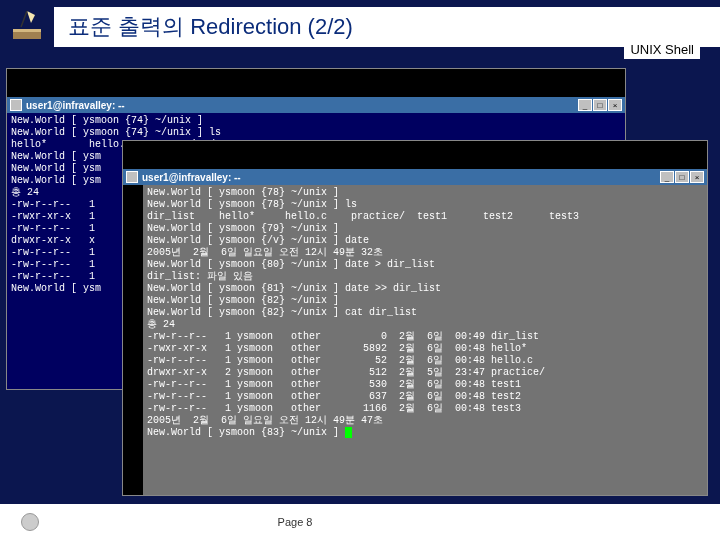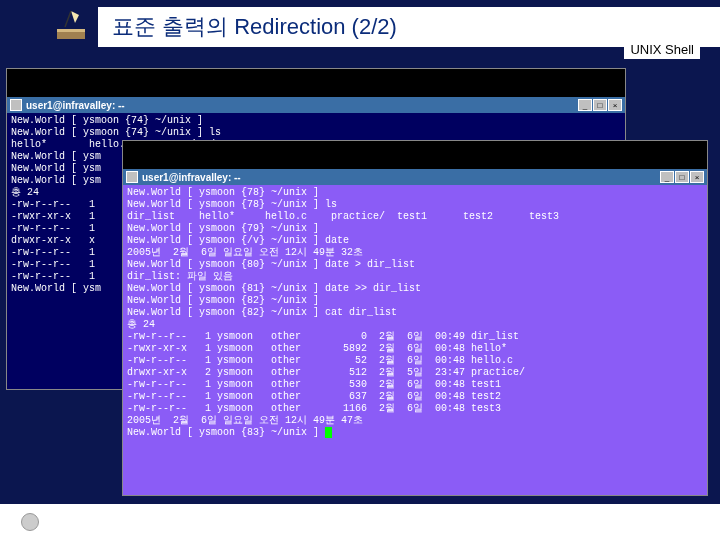--- a/index.html
+++ b/index.html
@@ -12,21 +12,20 @@
     overflow: hidden;
   }
   .header {
     position: absolute;
     top: 0;
     left: 0;
     right: 0;
     height: 50px;
     display: flex;
     align-items: center;
-    padding-left: 44px;
   }
   .header-icon {
     width: 54px;
     height: 50px;
     background: #0b164f;
     display: flex;
     align-items: center;
     justify-content: center;
   }
   .header-icon svg { width: 40px; height: 40px; }
@@ -103,21 +102,21 @@
     top: 68px;
     left: 6px;
     width: 620px;
   }
   .term1 .terminal-body { height: 276px; }
   .term2 {
     top: 140px;
     left: 122px;
     width: 586px;
   }
-  .term2 .terminal-body { height: 310px; background: #8b5cf6; }
+  .term2 .terminal-body { height: 310px; background: #737373; margin-left: 20px; }
   .footer {
     position: absolute;
     bottom: 0;
     left: 0;
     right: 0;
     height: 36px;
     background: #fff;
     display: flex;
     align-items: center;
   }
@@ -234,15 +233,16 @@
 -rw-r--r--   1 ysmoon   other        637  2월  6일  00:48 test2
 -rw-r--r--   1 ysmoon   other       1166  2월  6일  00:48 test3
 2005년  2월  6일 일요일 오전 12시 49분 47초
 New.World [ ysmoon {83} ~/unix ] <span class="cursor"></span></div>
 </div>
 
 <div class="footer">
   <div class="footer-logo">
     <div class="footer-logo-circle"></div>
   </div>
+  <div class="page-num">Page 8</div>
   <div class="footer-right">
   </div>
 </div>
 
 </body></html>

